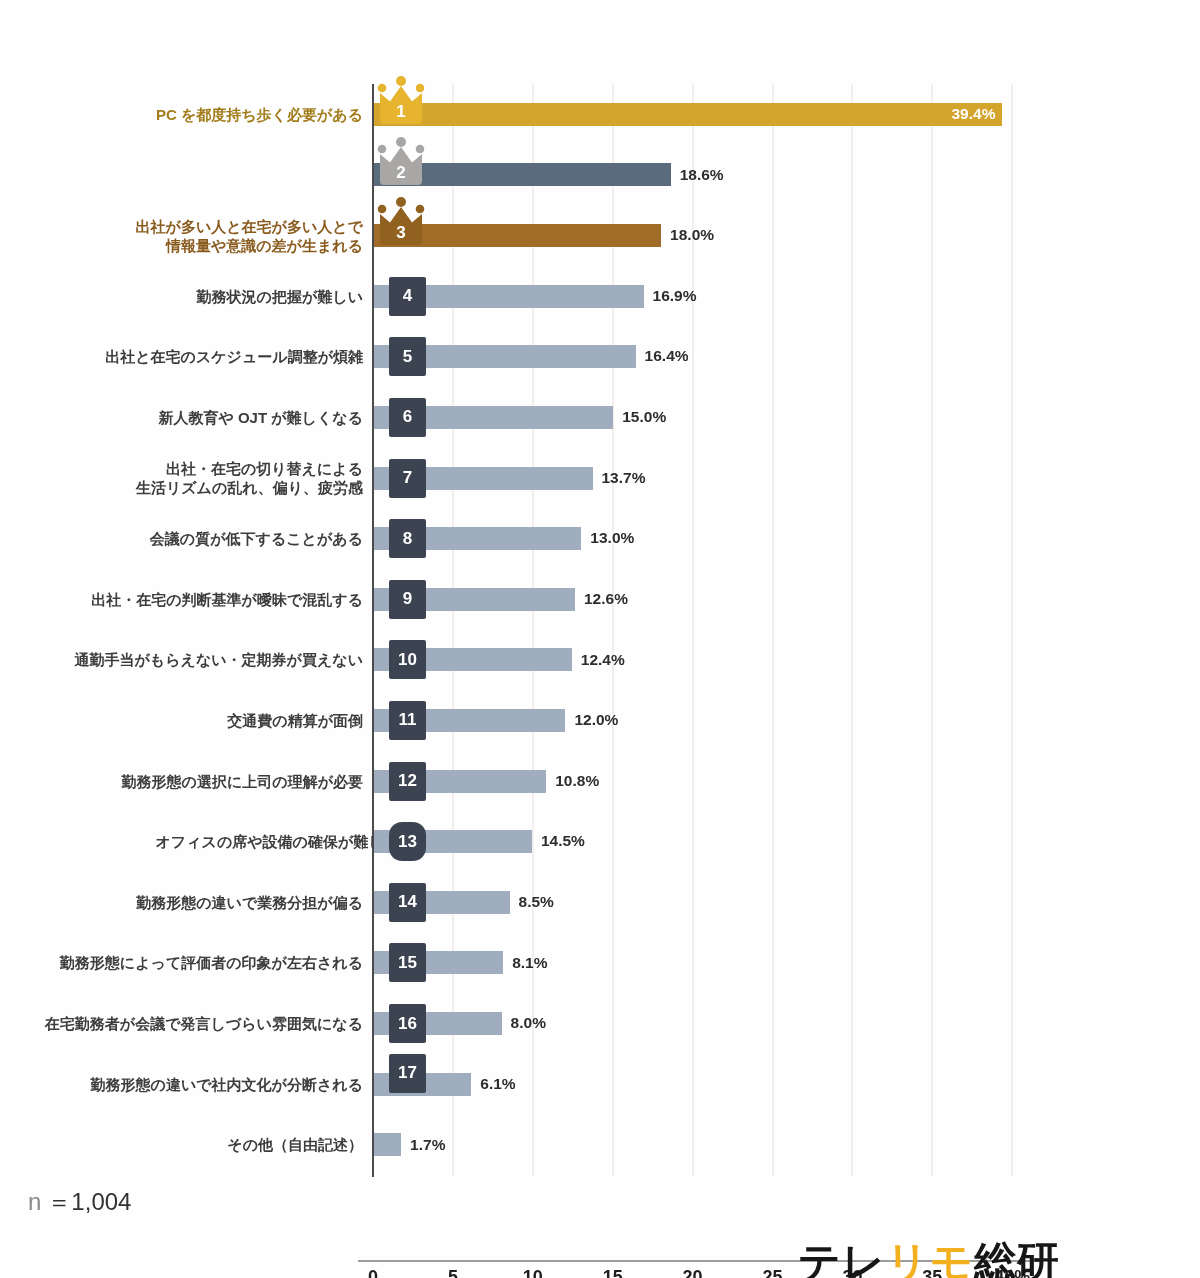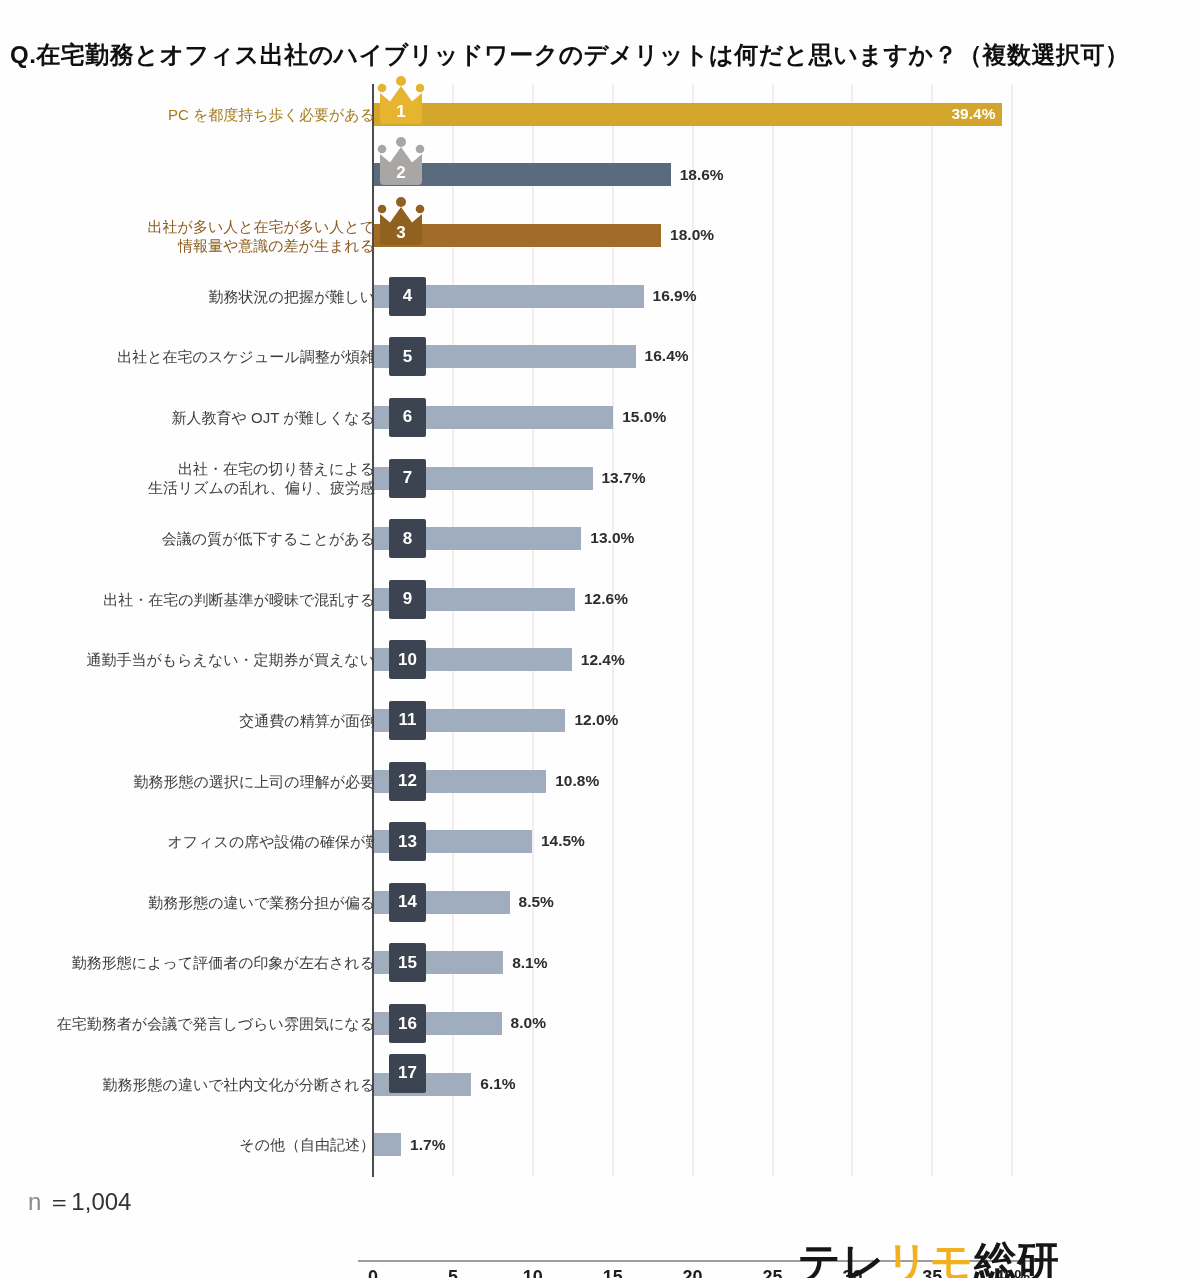--- a/index.html
+++ b/index.html
@@ -5,22 +5,22 @@
   html,body{margin:0;padding:0;background:#fff;}
   .page{position:relative;width:1200px;height:1278px;background:#fefefe;overflow:hidden;
         font-family:"Liberation Sans","DejaVu Sans",sans-serif;}
   .title{position:absolute;left:10px;top:40px;width:1180px;margin:0;
          font-size:24px;font-weight:bold;color:#101010;letter-spacing:.5px;line-height:30px;}
   .chart{position:absolute;left:0;top:84px;width:1200px;height:1092px;}
   .gridline{position:absolute;top:0;width:2px;height:1092px;background:#f4eded;}
   .yaxis{position:absolute;left:372px;top:0;width:2px;height:1093px;background:#4b4b4b;z-index:1;}
   .xaxis{position:absolute;left:358px;top:1176px;width:682px;height:2px;background:#9c9c9c;}
   .row{position:absolute;left:0;width:1200px;z-index:2;}
-  .lbl{position:absolute;left:12px;top:0;width:363px;height:100%;display:flex;align-items:center;
-       justify-content:flex-end;text-align:right;font-size:15px;font-weight:normal;
+  .lbl{position:absolute;left:0;top:0;width:363px;height:100%;display:flex;align-items:center;
+       justify-content:flex-end;text-align:right;font-size:15px;font-weight:bold;
        color:#3d3d3d;line-height:19px;white-space:pre-line;}
   .bar{position:absolute;top:18.8px;height:23px;left:374px;}
   .sq{position:absolute;left:389px;width:37px;height:39px;border-radius:2px;
       display:flex;align-items:center;justify-content:center;
       color:#fff;font-size:17px;font-weight:bold;z-index:3;}
   .crown{position:absolute;left:375px;top:-9px;z-index:3;}
   .val{position:absolute;font-size:15.5px;font-weight:bold;color:#2d2d2d;white-space:nowrap;}
   .val-in{position:absolute;right:7px;top:0;height:23px;display:flex;align-items:center;
           color:#fff;font-size:15.5px;font-weight:bold;}
   .tick{position:absolute;top:1183px;width:80px;text-align:center;
@@ -28,21 +28,20 @@
   .sample{position:absolute;left:28px;top:1186px;font-size:24px;color:#333;text-align:center;}
   .sample .n{color:#8a8a8a;margin-right:6px;}
   .logo{position:absolute;left:798px;top:1234px;font-size:42px;font-weight:bold;
         letter-spacing:1px;color:#161616;white-space:nowrap;}
   .logo .gold{color:#f2b01e;}
 </style>
 </head>
 <body>
 
 <div class="page">
-  <h1 class="title">Q.在宅勤務とオフィス出社のハイブリッドワークのデメリットは何だと思いますか？（複数選択可）</h1>
 
   <div class="chart">
     <div id="grid">
         <div class="gridline" style="left: 451.9px;"></div>
         <div class="gridline" style="left: 531.8px;"></div>
         <div class="gridline" style="left: 611.7px;"></div>
         <div class="gridline" style="left: 691.6px;"></div>
         <div class="gridline" style="left: 771.5px;"></div>
         <div class="gridline" style="left: 851.4px;"></div>
         <div class="gridline" style="left: 931.3px;"></div>
@@ -139,21 +138,21 @@
         <div class="row" style="top: 666.82px; height: 60.62px;">
           <div class="lbl" style="color: rgb(61, 61, 61);">勤務形態の選択に上司の理解が必要</div>
           <div class="bar" style="width: 172.26px; background: rgb(159, 173, 191);"></div>
           <div class="val" style="left: 555.26px; top: 21px;">10.8%</div>
           <div class="sq" style="top: 10.81px; background: rgb(60, 68, 82);">12</div>
         </div>
         <div class="row" style="top: 727.44px; height: 60.62px;">
           <div class="lbl" style="color: rgb(61, 61, 61); margin-left: 36px;">オフィスの席や設備の確保が難しい</div>
           <div class="bar" style="width: 157.905px; background: rgb(159, 173, 191);"></div>
           <div class="val" style="left: 540.905px; top: 21px;">14.5%</div>
-          <div class="sq" style="top: 10.81px; background: rgb(60, 68, 82);">13</div>
+          <div class="sq" style="top: 10.81px; background: rgb(60, 68, 82); border-radius: 13px;">13</div>
         </div>
         <div class="row" style="top: 788.06px; height: 60.62px;">
           <div class="lbl" style="color: rgb(61, 61, 61);">勤務形態の違いで業務分担が偏る</div>
           <div class="bar" style="width: 135.575px; background: rgb(159, 173, 191);"></div>
           <div class="val" style="left: 518.575px; top: 21px;">8.5%</div>
           <div class="sq" style="top: 10.81px; background: rgb(60, 68, 82);">14</div>
         </div>
         <div class="row" style="top: 848.68px; height: 60.62px;">
           <div class="lbl" style="color: rgb(61, 61, 61);">勤務形態によって評価者の印象が左右される</div>
           <div class="bar" style="width: 129.195px; background: rgb(159, 173, 191);"></div>

